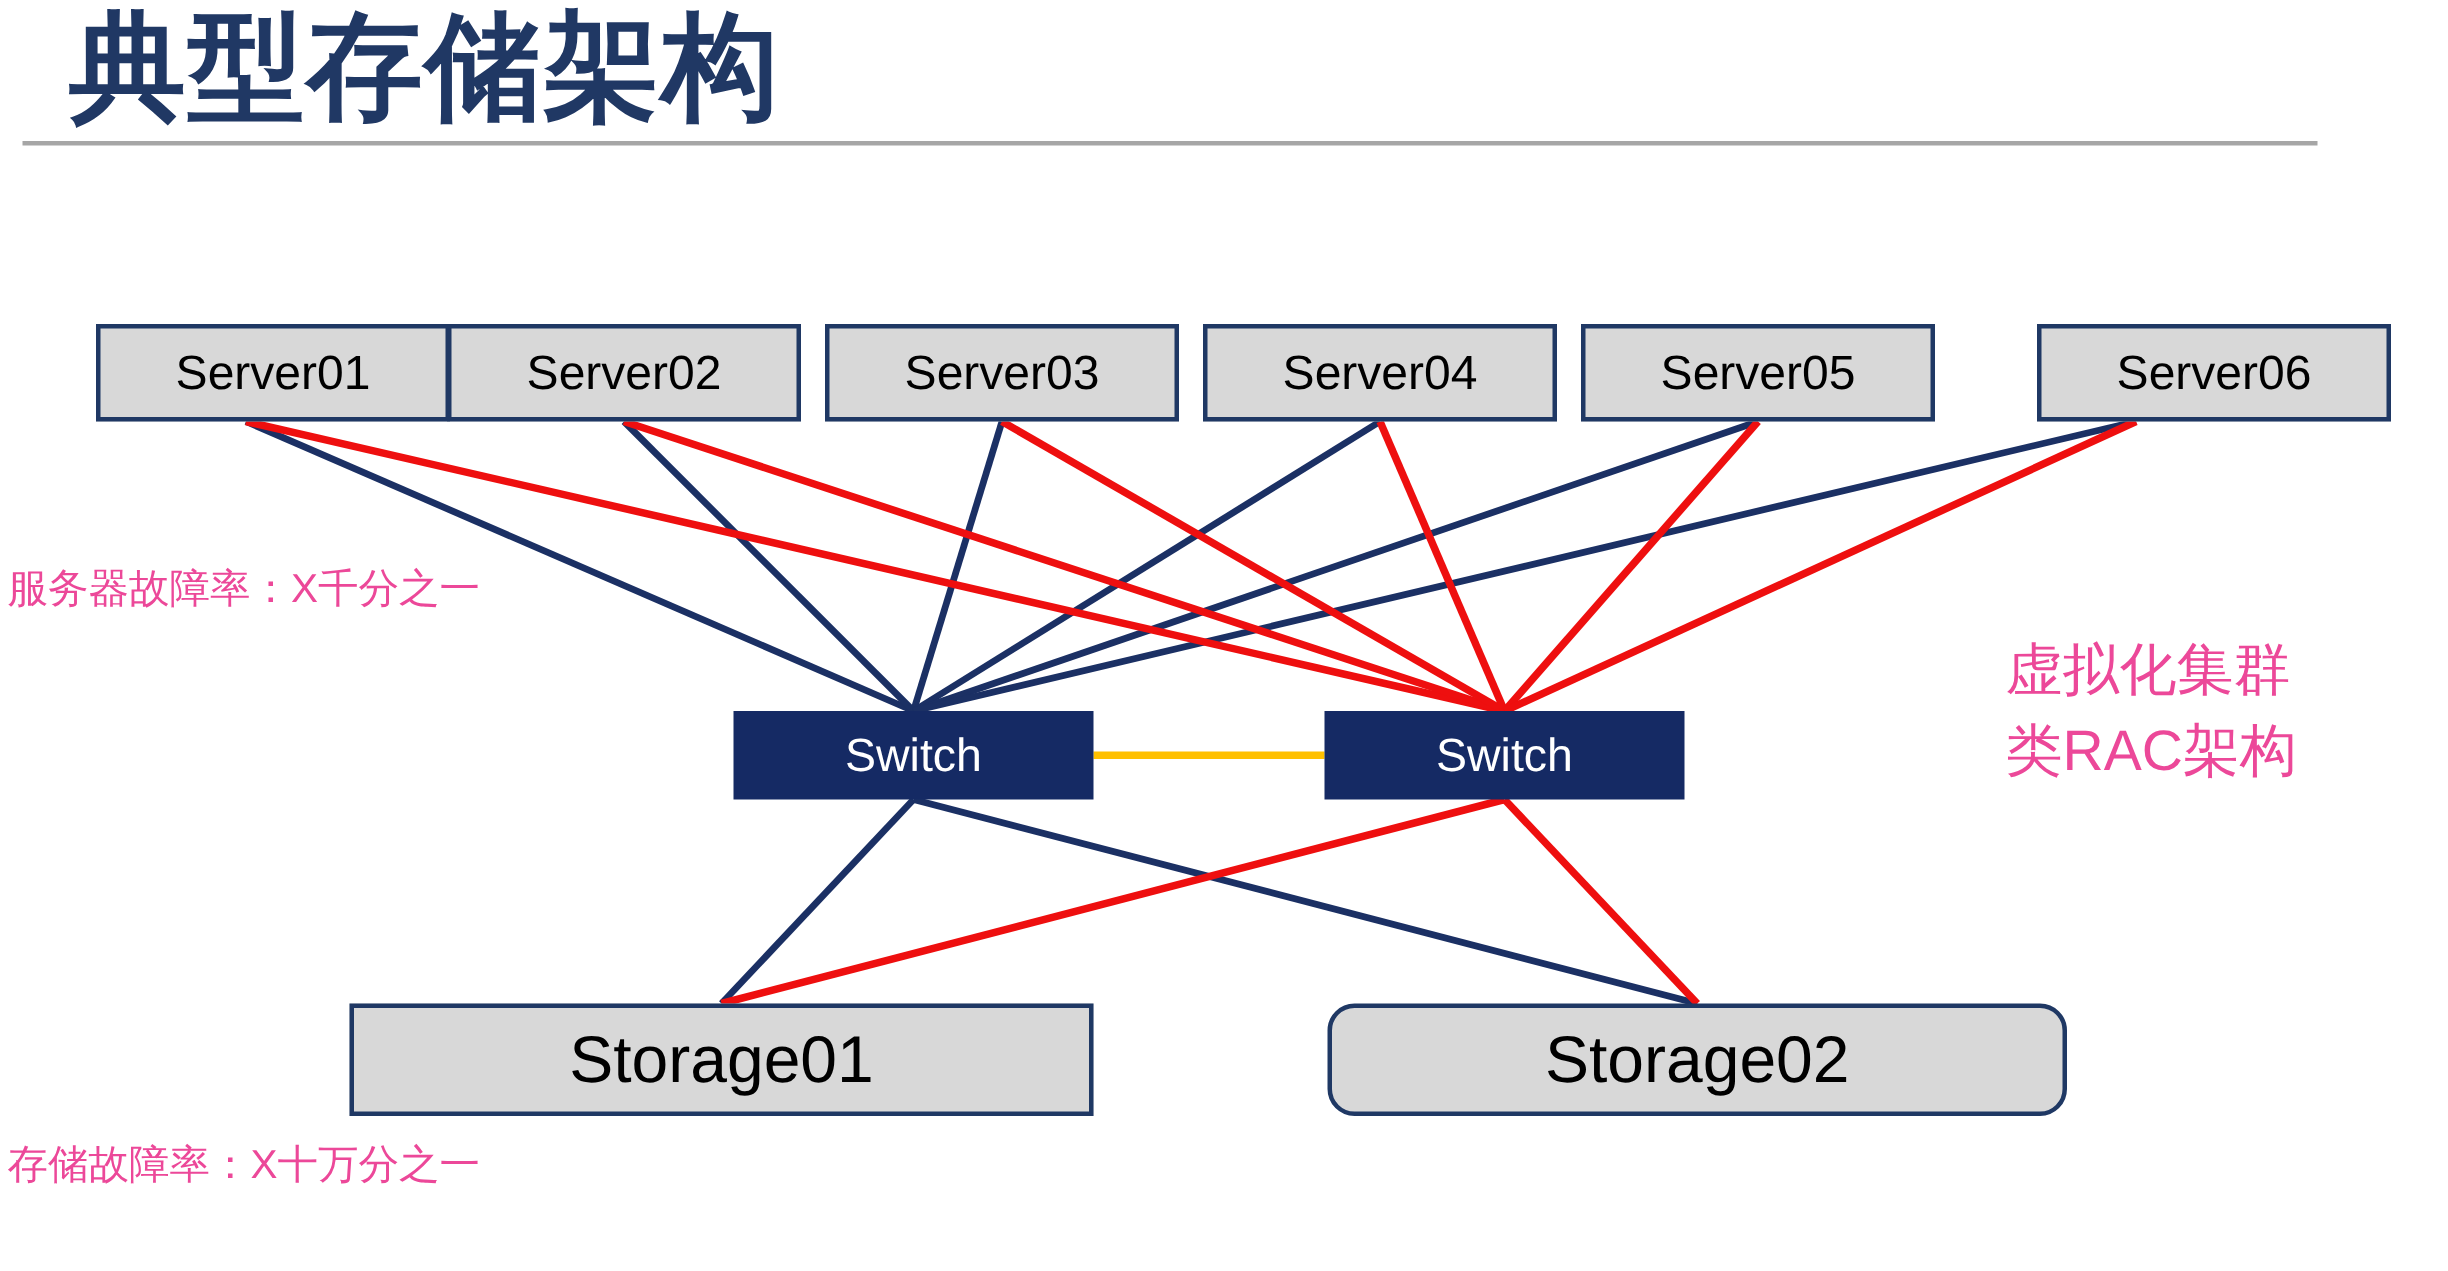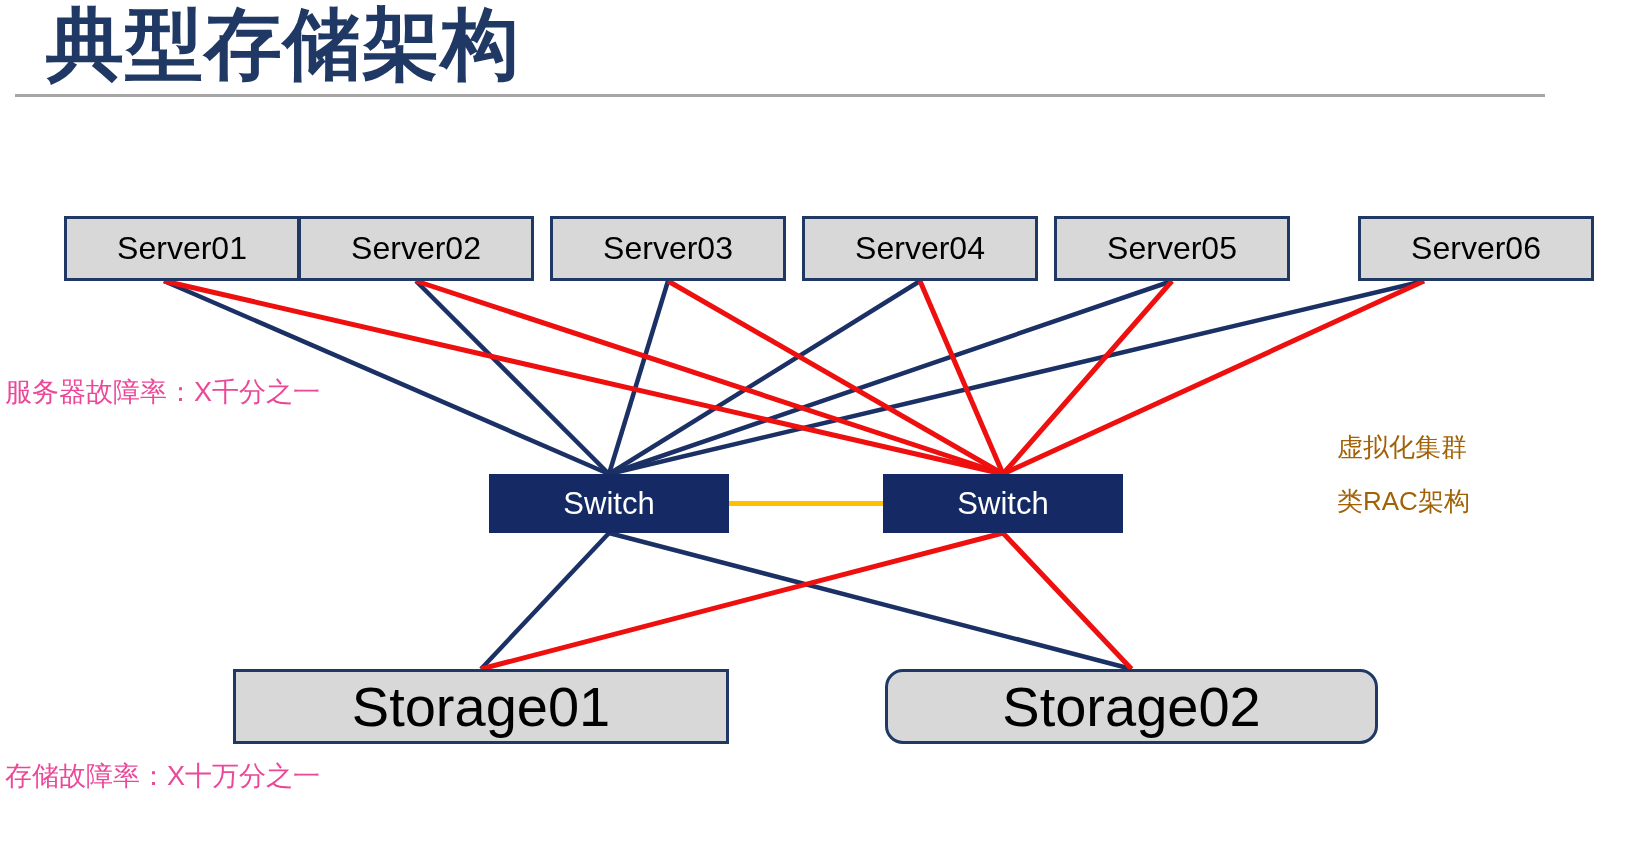--- a/index.html
+++ b/index.html
@@ -24,30 +24,30 @@
     border:3px solid #1f3864;color:#000;font-size:32px;
   }
   #n-server01{left:64px;}  #n-server02{left:298px;} #n-server03{left:550px;}
   #n-server04{left:802px;} #n-server05{left:1054px;}#n-server06{left:1358px;}
   .switch{
     width:240px;height:59px;top:474px;background:#152a64;color:#fff;font-size:31px;
   }
   #n-switch-left{left:489px;} #n-switch-right{left:883px;}
   .storage{
     height:75px;top:669px;background:#d8d8d8;border:3px solid #1f3864;
-    color:#000;font-size:56px;
+    color:#000;font-size:44px;
   }
   #n-storage01{left:233px;width:496px;} #n-storage02{left:885px;width:493px;border-radius:18px;}
   .side-label{
     position:absolute;left:5px;color:#ec4899;font-size:27px;white-space:nowrap;z-index:2;
   }
   #server-failure-label{top:374px;}
   #storage-failure-label{top:758px;}
   .arch-note{
-    position:absolute;left:1337px;top:420px;color:#a16207;font-size:26px;
+    position:absolute;left:1337px;top:420px;color:#ec4899;font-size:38px;
     line-height:54px;z-index:2;white-space:nowrap;
   }
 </style>
 </head>
 <body>
 
 <div id="stage">
 
   <div class="page-title">典型存储架构</div>
   <div class="title-divider"></div>

